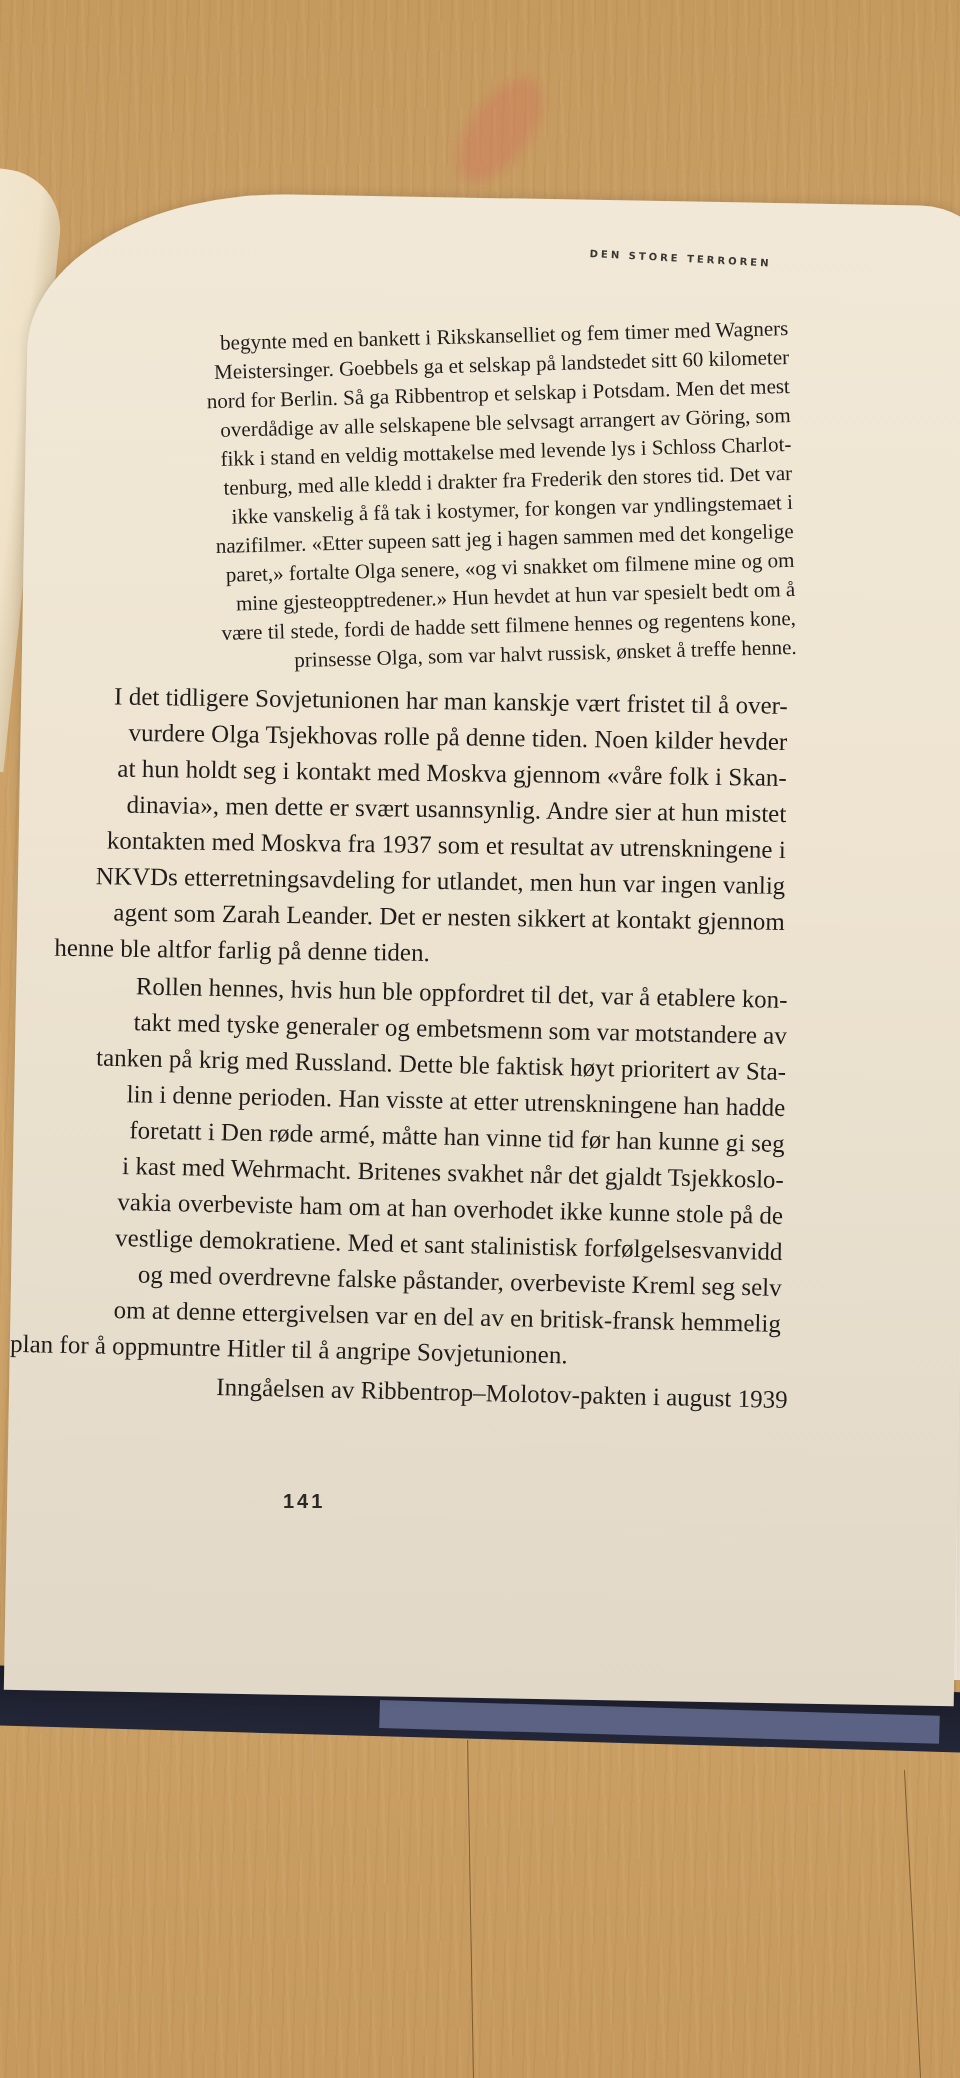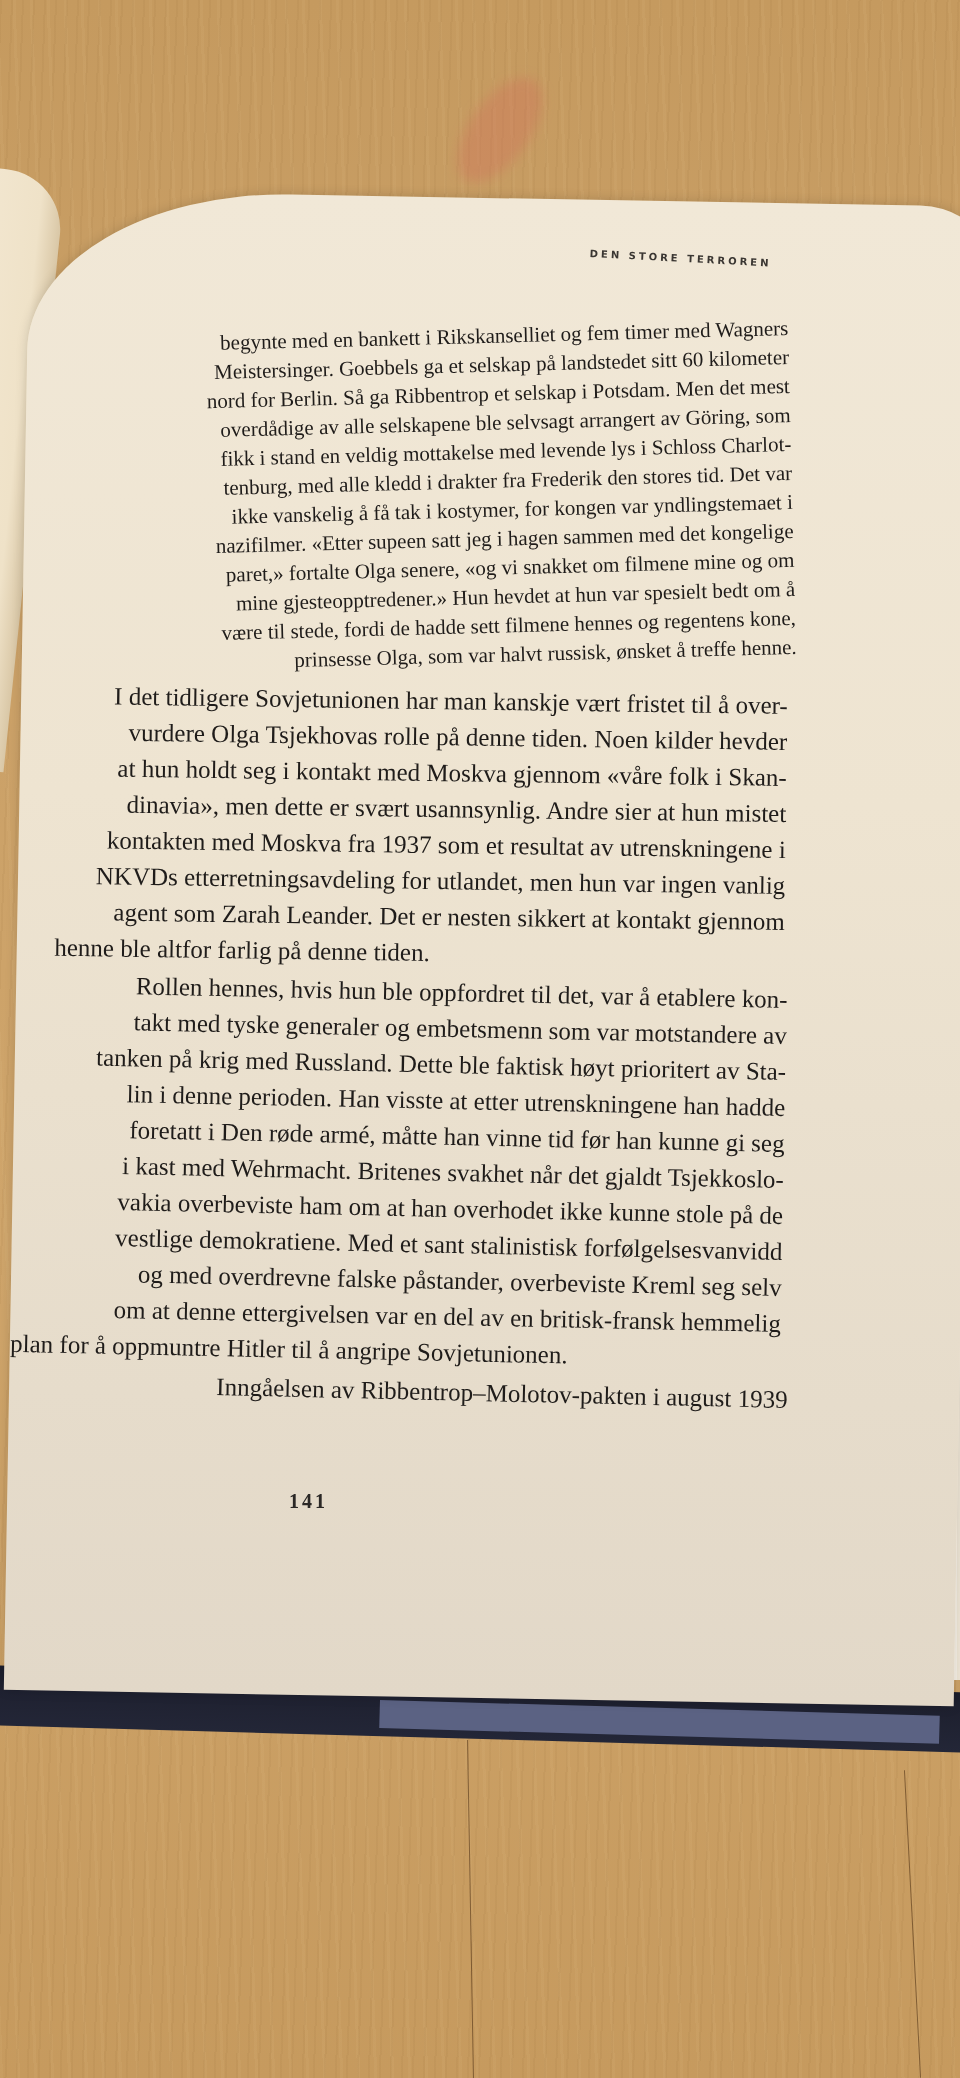--- a/index.html
+++ b/index.html
@@ -120,23 +120,23 @@
       margin: 0;
     }
     .line {
       display: block;
       white-space: nowrap;
       text-align: right;
     }
     .quote-line { padding-left: 70px; }
     .page-number {
       position: absolute;
-      left: 289px;
+      left: 283px;
       top: 1490px;
-      font-family: Liberation Serif, serif;
+      font-family: Liberation Sans, sans-serif;
       font-weight: bold;
       font-size: 20px;
       letter-spacing: 3px;
       color: #2b2826;
       text-align: right;
     }
   </style>
 </head>
 <body>
 

